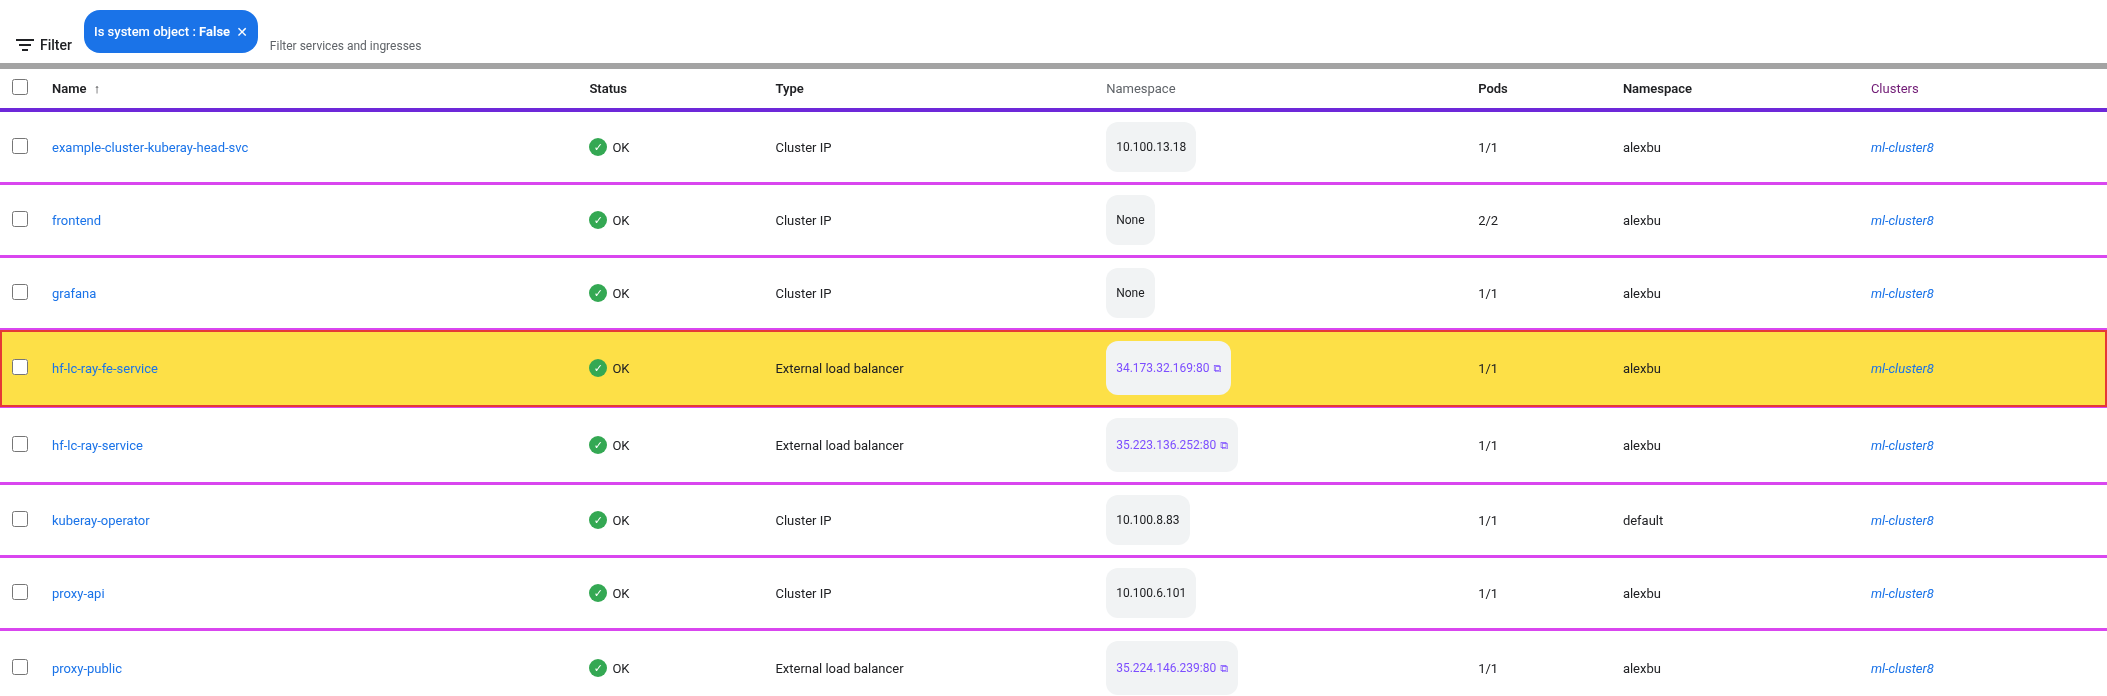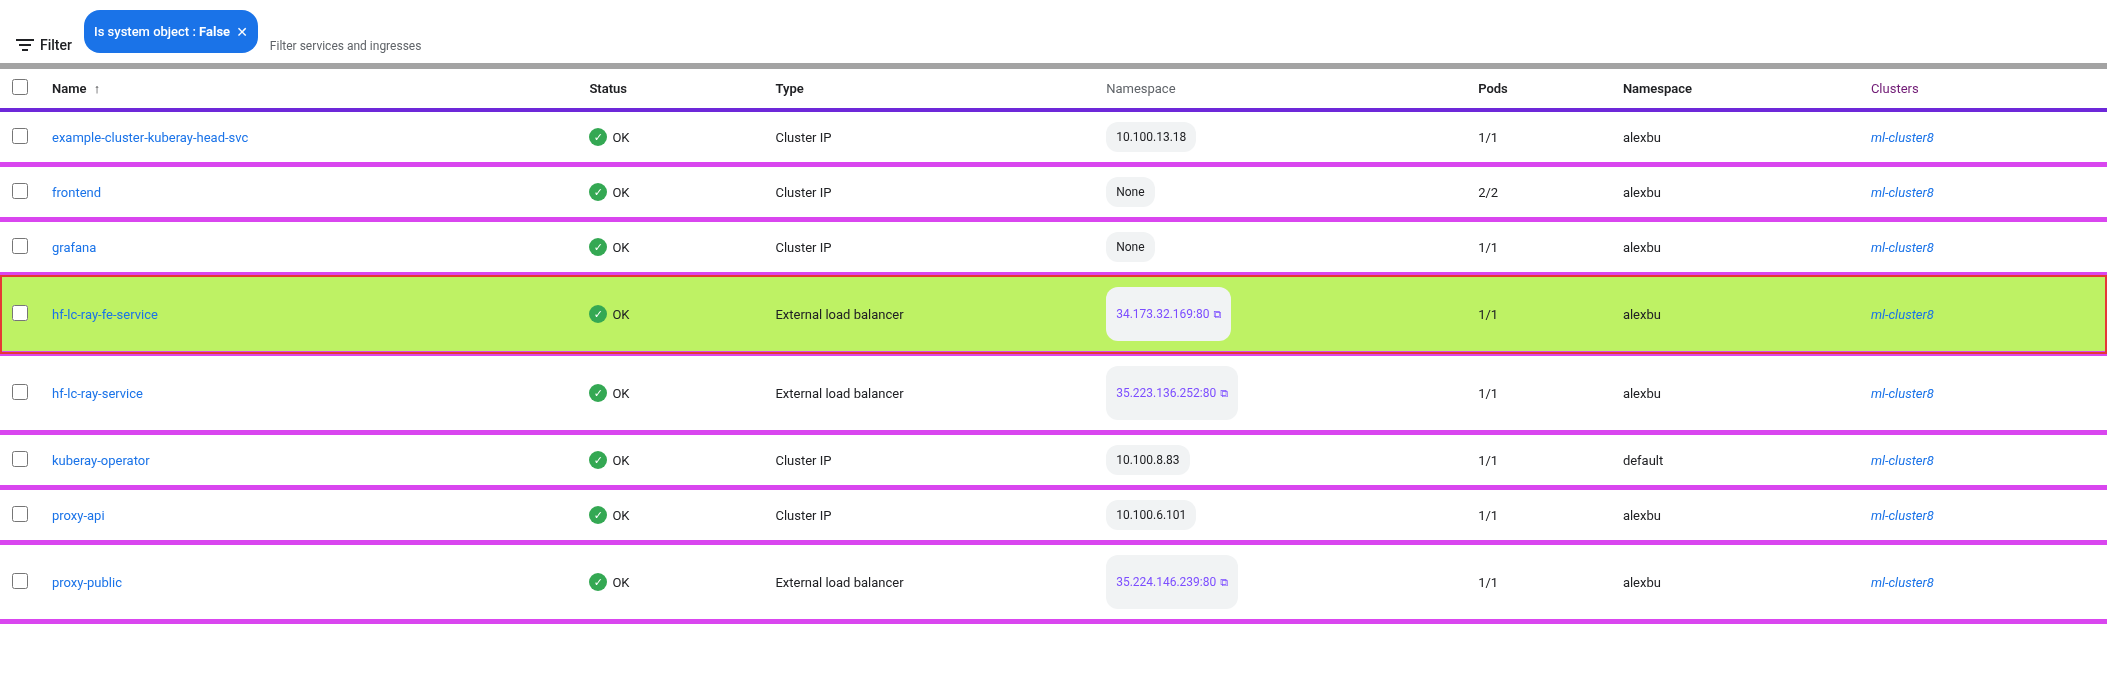--- a/index.html
+++ b/index.html
@@ -67,27 +67,27 @@
       font-size: 13px;
       white-space: nowrap;
     }
 
     thead th.light {
       font-weight: 400;
       color: #5f6368;
     }
 
     tbody tr {
-      border-bottom: 5px solid #d946ef;
+      border-bottom: 3px solid #d946ef;
     }
 
     tbody tr.highlighted {
       outline: 2px solid #e53935;
       outline-offset: -2px;
-      background: #bef264;
+      background: #fde047;
     }
 
     tbody td {
       padding: 10px 12px;
       font-size: 13px;
       vertical-align: middle;
     }
 
     .checkbox-cell {
       width: 40px;
@@ -122,21 +122,21 @@
       align-items: center;
       justify-content: center;
       color: white;
       font-size: 11px;
       flex-shrink: 0;
     }
 
     .endpoint-badge {
       background: #f1f3f4;
       border-radius: 12px;
-      padding: 8px 10px;
+      padding: 18px 10px;
       font-size: 12px;
       color: #202124;
       display: inline-block;
     }
 
     .endpoint-link-badge {
       background: #f1f3f4;
       border-radius: 12px;
       padding: 20px 10px;
       font-size: 12px;

